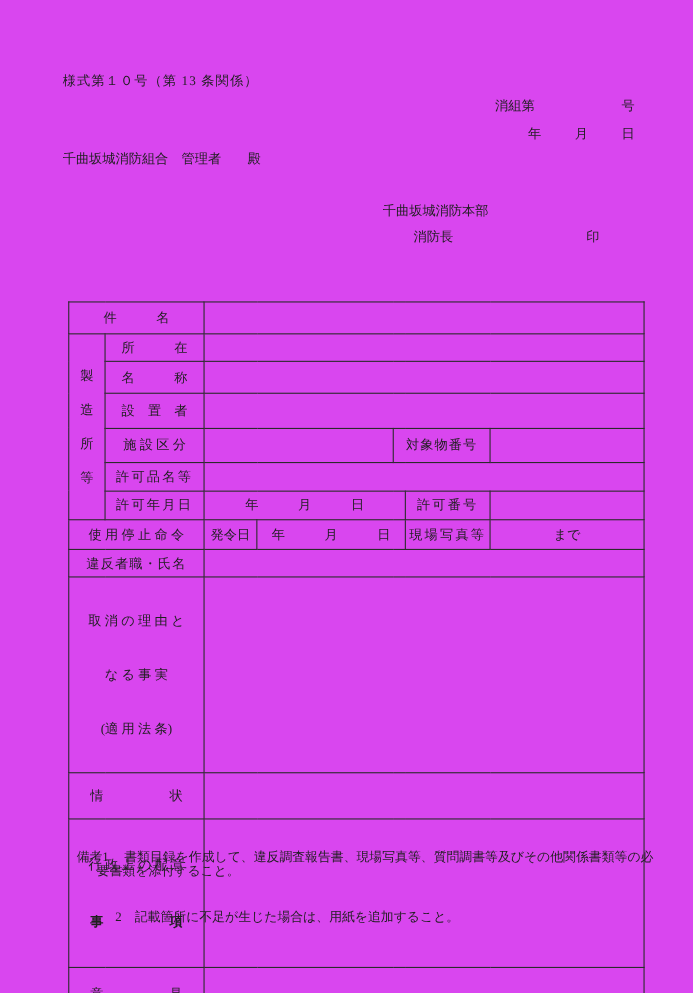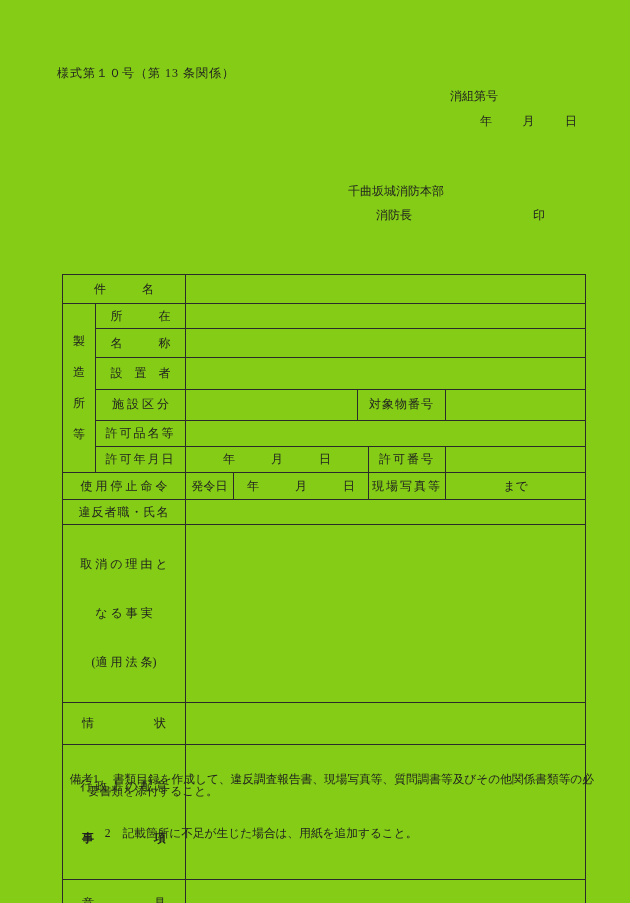--- a/index.html
+++ b/index.html
@@ -1,23 +1,23 @@
 <!DOCTYPE html>
 <html lang="ja"><head>
 <meta charset="utf-8">
 <style>
   html,body{margin:0;padding:0;background:#e8e8e8;}
   .page{
-    position:relative;width:630px;height:903px;background:#84cc16;
+    position:relative;width:630px;height:903px;background:#d946ef;
     font-family:"Liberation Serif","DejaVu Serif",serif;color:#1f1f1f;
     overflow:hidden;
   }
   .abs{position:absolute;font-size:12px;line-height:15px;white-space:pre;}
   .form-no{left:57px;top:66px;letter-spacing:1px;}
-  .doc-no{left:450px;top:89px;width:127px;display:flex;}
+  .doc-no{left:450px;top:89px;width:127px;display:flex;justify-content:space-between;}
   .date-line{left:480px;top:114px;width:97px;display:flex;justify-content:space-between;}
   .addressee{left:57px;top:137px;}
   .sender-org{left:348px;top:184px;}
   .sender-line{left:376px;top:208px;width:169px;display:flex;justify-content:space-between;}
   .title{
     left:0;right:0;top:237px;margin:0;text-align:center;
     font-size:18px;font-weight:600;letter-spacing:9px;text-indent:9px;line-height:24px;
   }
   table.form{
     position:absolute;left:62px;top:274px;width:523px;
@@ -58,20 +58,21 @@
     <span>消組第</span>
     <span>号</span>
   </div>
 
   <div class="abs date-line">
     <span>年</span>
     <span>月</span>
     <span>日</span>
   </div>
 
+  <div class="abs addressee">千曲坂城消防組合　管理者　　殿</div>
 
   <div class="abs sender-org">千曲坂城消防本部</div>
 
   <div class="abs sender-line">
     <span>消防長</span>
     <span>印</span>
   </div>
 
 
   <table class="form">

